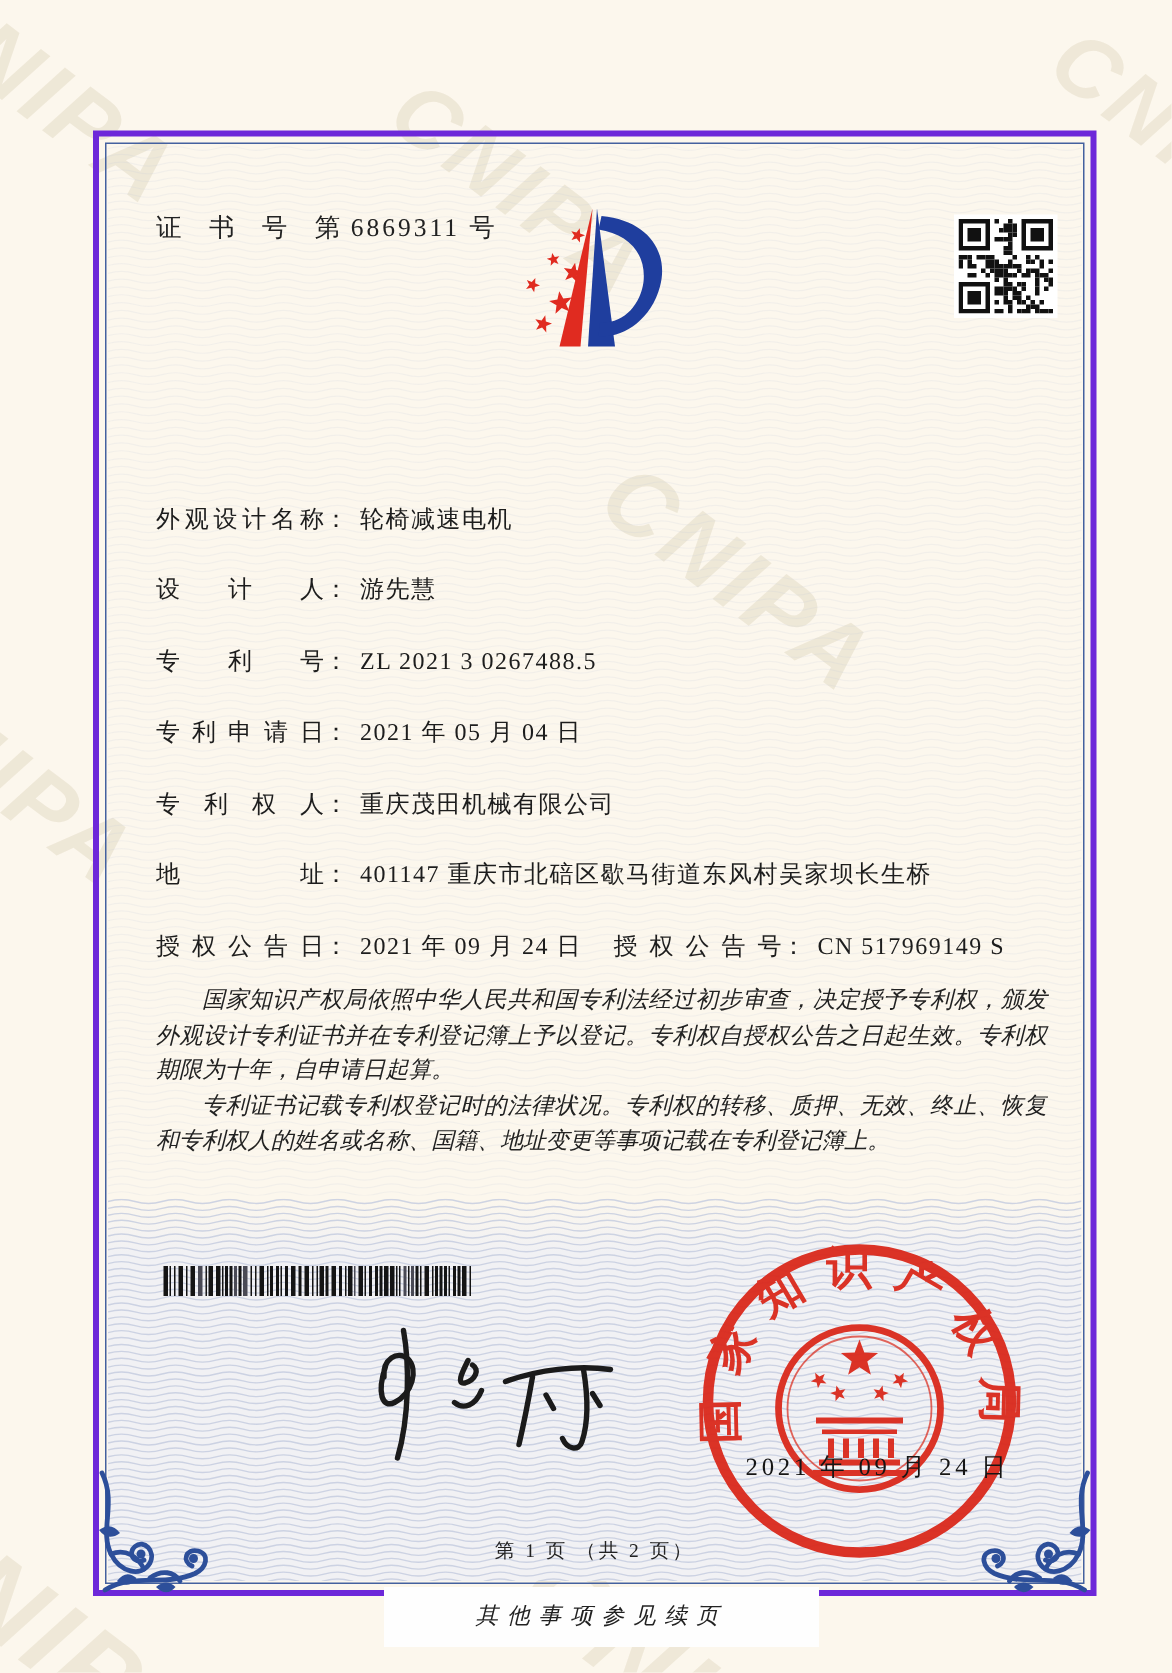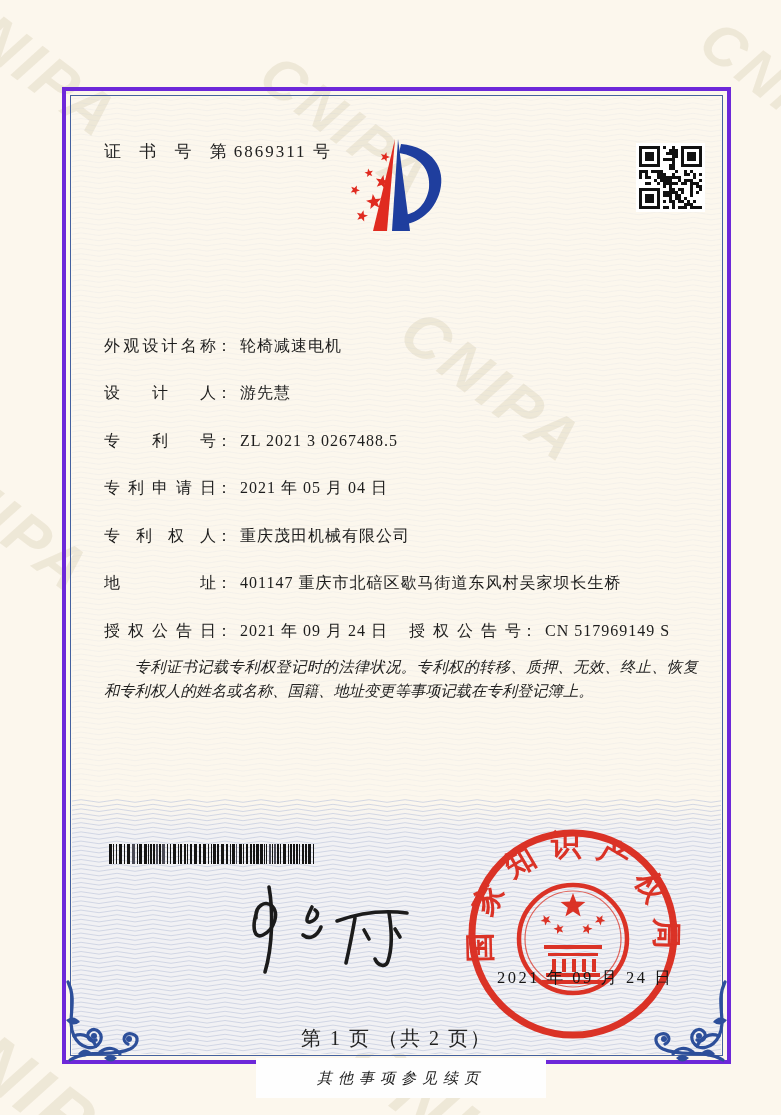--- a/index.html
+++ b/index.html
@@ -78,21 +78,21 @@
   }
   .signature{position:absolute;left:163px;top:782px;z-index:4;}
   .seal{position:absolute;left:399px;top:735px;z-index:5;opacity:.95;}
   .sealdate{
     position:absolute;left:431px;top:876px;z-index:6;
     font-size:16.5px;letter-spacing:2.5px;color:#151515;white-space:nowrap;
   }
   
   .pagefoot{
     position:absolute;left:0;top:934px;width:100%;text-align:center;z-index:3;
-    font-size:20px;letter-spacing:2px;color:#222;
+    font-size:13px;letter-spacing:2px;color:#222;
   }
   .note{
     position:absolute;left:256px;top:1058px;width:290px;height:40px;z-index:3;
     background:#fefefe;text-align:center;line-height:40px;
     font-size:15px;letter-spacing:6px;font-style:italic;color:#222;
   }
 </style>
 </head>
 <body>
 
@@ -541,20 +541,21 @@
             <span>授</span>
             <span>权</span>
             <span>公</span>
             <span>告</span>
             <span>号</span>
           </span><span class="colon">：</span><span class="val">CN 517969149 S</span></span>
     </div>
   </div>
 
   <div class="paras">
+    <p>国家知识产权局依照中华人民共和国专利法经过初步审查，决定授予专利权，颁发外观设计专利证书并在专利登记簿上予以登记。专利权自授权公告之日起生效。专利权期限为十年，自申请日起算。</p>
     <p>专利证书记载专利权登记时的法律状况。专利权的转移、质押、无效、终止、恢复和专利权人的姓名或名称、国籍、地址变更等事项记载在专利登记簿上。</p>
   </div>
 
   <div class="barcode" id="barcode"><i style="width: 3px; background: rgb(20, 20, 20); margin-right: 1px;"></i><i style="width: 1px; background: rgb(20, 20, 20); margin-right: 2px;"></i><i style="width: 1px; background: rgb(20, 20, 20); margin-right: 2px;"></i><i style="width: 3px; background: rgb(20, 20, 20); margin-right: 2px;"></i><i style="width: 1px; background: rgb(20, 20, 20); margin-right: 2px;"></i><i style="width: 3px; background: rgb(20, 20, 20); margin-right: 2px;"></i><i style="width: 3px; background: rgb(74, 74, 85); margin-right: 2px;"></i><i style="width: 1px; background: rgb(20, 20, 20); margin-right: 1px;"></i><i style="width: 3px; background: rgb(20, 20, 20); margin-right: 2px;"></i><i style="width: 3px; background: rgb(20, 20, 20); margin-right: 1px;"></i><i style="width: 1px; background: rgb(20, 20, 20); margin-right: 1px;"></i><i style="width: 2px; background: rgb(20, 20, 20); margin-right: 1px;"></i><i style="width: 2px; background: rgb(20, 20, 20); margin-right: 1px;"></i><i style="width: 2px; background: rgb(74, 74, 85); margin-right: 1px;"></i><i style="width: 2px; background: rgb(20, 20, 20); margin-right: 1px;"></i><i style="width: 3px; background: rgb(74, 74, 85); margin-right: 2px;"></i><i style="width: 1px; background: rgb(20, 20, 20); margin-right: 2px;"></i><i style="width: 1px; background: rgb(20, 20, 20); margin-right: 2px;"></i><i style="width: 3px; background: rgb(20, 20, 20); margin-right: 2px;"></i><i style="width: 1px; background: rgb(20, 20, 20); margin-right: 1px;"></i><i style="width: 2px; background: rgb(20, 20, 20); margin-right: 2px;"></i><i style="width: 2px; background: rgb(20, 20, 20); margin-right: 1px;"></i><i style="width: 1px; background: rgb(20, 20, 20); margin-right: 2px;"></i><i style="width: 2px; background: rgb(20, 20, 20); margin-right: 2px;"></i><i style="width: 3px; background: rgb(20, 20, 20); margin-right: 2px;"></i><i style="width: 2px; background: rgb(20, 20, 20); margin-right: 2px;"></i><i style="width: 3px; background: rgb(20, 20, 20); margin-right: 2px;"></i><i style="width: 1px; background: rgb(20, 20, 20); margin-right: 2px;"></i><i style="width: 1px; background: rgb(20, 20, 20); margin-right: 1px;"></i><i style="width: 3px; background: rgb(20, 20, 20); margin-right: 1px;"></i><i style="width: 2px; background: rgb(20, 20, 20); margin-right: 2px;"></i><i style="width: 3px; background: rgb(20, 20, 20); margin-right: 2px;"></i><i style="width: 2px; background: rgb(20, 20, 20); margin-right: 2px;"></i><i style="width: 1px; background: rgb(20, 20, 20); margin-right: 1px;"></i><i style="width: 3px; background: rgb(20, 20, 20); margin-right: 1px;"></i><i style="width: 1px; background: rgb(74, 74, 85); margin-right: 2px;"></i><i style="width: 3px; background: rgb(20, 20, 20); margin-right: 1px;"></i><i style="width: 1px; background: rgb(20, 20, 20); margin-right: 2px;"></i><i style="width: 2px; background: rgb(20, 20, 20); margin-right: 2px;"></i><i style="width: 2px; background: rgb(20, 20, 20); margin-right: 1px;"></i><i style="width: 2px; background: rgb(20, 20, 20); margin-right: 1px;"></i><i style="width: 3px; background: rgb(20, 20, 20); margin-right: 1px;"></i><i style="width: 3px; background: rgb(20, 20, 20); margin-right: 1px;"></i><i style="width: 1px; background: rgb(20, 20, 20); margin-right: 1px;"></i><i style="width: 1px; background: rgb(20, 20, 20); margin-right: 2px;"></i><i style="width: 2px; background: rgb(74, 74, 85); margin-right: 1px;"></i><i style="width: 1px; background: rgb(20, 20, 20); margin-right: 1px;"></i><i style="width: 2px; background: rgb(74, 74, 85); margin-right: 1px;"></i><i style="width: 2px; background: rgb(20, 20, 20); margin-right: 1px;"></i><i style="width: 1px; background: rgb(20, 20, 20); margin-right: 2px;"></i><i style="width: 3px; background: rgb(20, 20, 20); margin-right: 2px;"></i><i style="width: 1px; background: rgb(20, 20, 20); margin-right: 1px;"></i><i style="width: 2px; background: rgb(20, 20, 20); margin-right: 1px;"></i><i style="width: 2px; background: rgb(20, 20, 20); margin-right: 1px;"></i><i style="width: 2px; background: rgb(20, 20, 20); margin-right: 1px;"></i><i style="width: 1px; background: rgb(20, 20, 20); margin-right: 2px;"></i><i style="width: 2px; background: rgb(20, 20, 20); margin-right: 1px;"></i><i style="width: 2px; background: rgb(20, 20, 20); margin-right: 1px;"></i><i style="width: 3px; background: rgb(20, 20, 20); margin-right: 2px;"></i><i style="width: 1px; background: rgb(20, 20, 20); margin-right: 1px;"></i></div>
 
 
   <svg class="signature" width="195" height="105" viewBox="0 0 195 105">
     <g fill="none" stroke="#1b1b1b" stroke-width="3.6" stroke-linecap="round">
       <path d="M28,38 C22,56 26,66 34,62 C46,56 50,40 43,33 C36,27 26,33 27,45"></path>
       <path d="M40,14 C44,36 44,72 36,99"></path>

